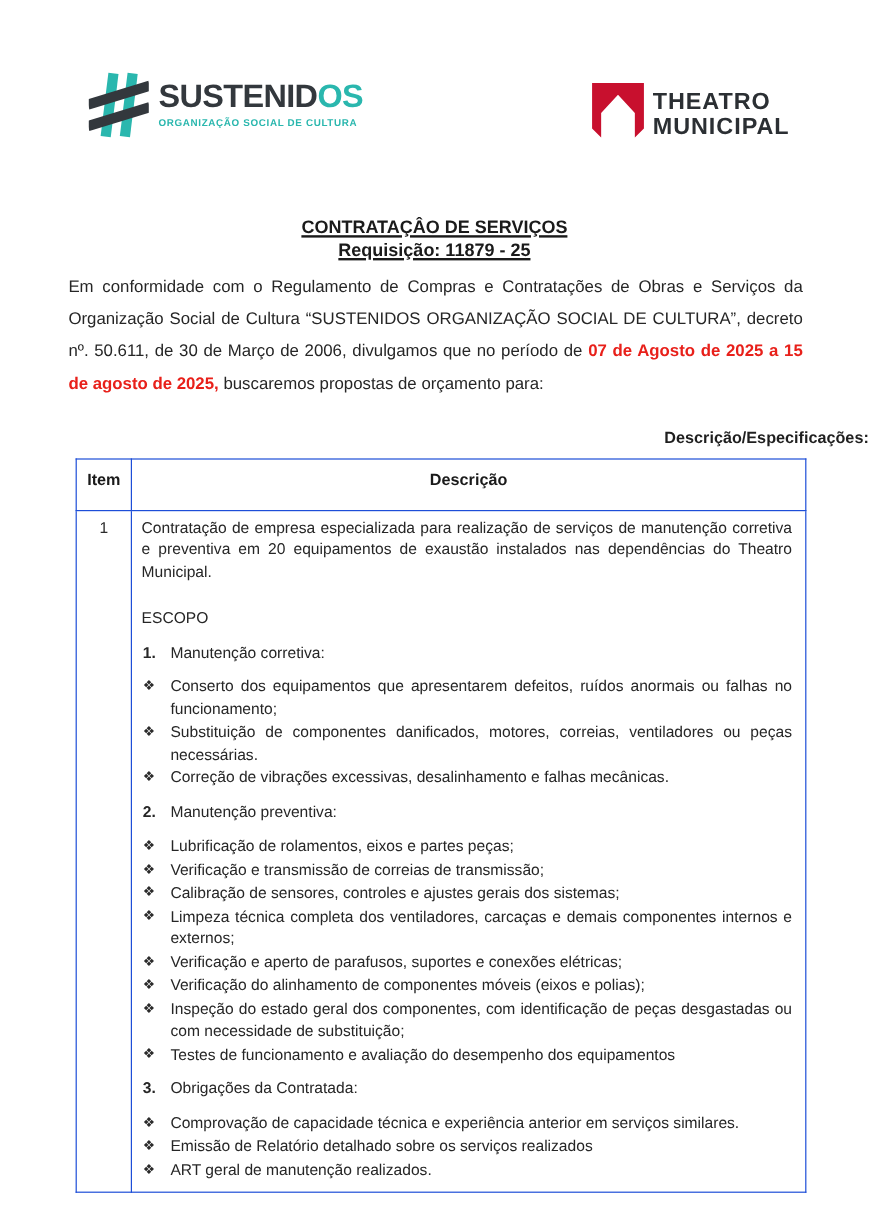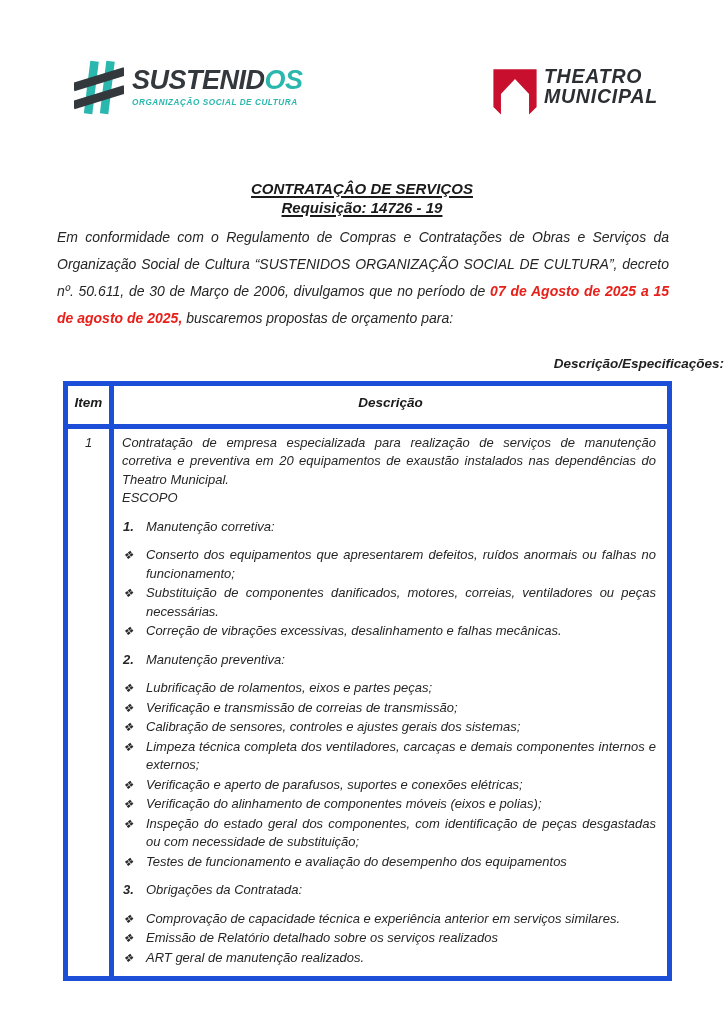--- a/index.html
+++ b/index.html
@@ -6,21 +6,20 @@
   html, body { background: #ffffff; }
   .page {
     position: relative;
     width: 724px;
     height: 1024px;
     margin: 0 auto;
     background: #ffffff;
     font-family: "Liberation Sans", sans-serif;
     color: #2b2b2b;
     overflow: hidden;
-    font-style: italic;
   }
 
   
   .header {
     display: flex;
     justify-content: space-between;
     align-items: flex-start;
     padding: 58px 66px 0 74px;
   }
   .sus-logo { display: flex; align-items: flex-start; gap: 8px; }
@@ -33,21 +32,21 @@
     line-height: 1;
   }
   .sus-word .accent { color: #2ab7ae; }
   .sus-tagline {
     margin-top: 4px;
     font-size: 8.2px;
     font-weight: bold;
     letter-spacing: 0.55px;
     color: #2ab7ae;
   }
-  .thm-logo { display: flex; gap: 2px; margin-top: 8px; }
+  .thm-logo { display: flex; align-items: center; gap: 2px; margin-top: 8px; }
   .thm-text {
     font-size: 19.5px;
     font-weight: bold;
     letter-spacing: 0.8px;
     color: #2b2f33;
     line-height: 1.05;
   }
 
   
   .title-block { text-align: center; margin-top: 56px; }
@@ -92,21 +91,21 @@
   }
 
   
   table.spec {
     border-collapse: collapse;
     margin: 10px 0 0 63px;
     width: 609px;
     table-layout: fixed;
   }
   table.spec th, table.spec td {
-    border: 5px solid #1d4ed8;
+    border: 1px solid #1d4ed8;
     vertical-align: top;
   }
   th.col-item { width: 46px; }
   table.spec th {
     font-size: 13.5px;
     font-weight: bold;
     text-align: center;
     height: 43px;
     padding-top: 9px;
     color: #1a1a1a;
@@ -116,21 +115,21 @@
     padding-top: 6px;
     font-size: 13px;
   }
   td.cell-desc {
     padding: 5px 11px 8px 8px;
     font-size: 13px;
     line-height: 18.5px;
     color: #262626;
   }
   .cell-intro { text-align: justify; }
-  .escopo { margin-top: 0; }
+  .escopo { margin-top: 20px; }
   .sec-head { position: relative; padding-left: 24px; margin-top: 10px; }
   .sec-head .num { position: absolute; left: 1px; font-weight: bold; }
   ul.bullets { list-style: none; margin-top: 10px; }
   ul.bullets li {
     position: relative;
     padding-left: 24px;
     text-align: justify;
     margin-bottom: 1px;
   }
   ul.bullets .bm {
@@ -174,21 +173,21 @@
       </span>
       <span class="thm-text">
         <div>THEATRO</div>
         <div>MUNICIPAL</div>
       </span>
     </div>
   </div>
 
   <div class="title-block">
     <div class="title-line">CONTRATAÇÂO DE SERVIÇOS</div>
-    <div class="title-line">Requisição: 14726 - 19</div>
+    <div class="title-line">Requisição: 11879 - 25</div>
   </div>
 
   <p class="intro"><span>Em conformidade com o Regulamento de Compras e Contratações de Obras e Serviços da Organização Social de Cultura “SUSTENIDOS ORGANIZAÇÃO SOCIAL DE CULTURA”, decreto nº. 50.611, de 30 de Março de 2006, divulgamos que no período de </span><span class="hl">07 de Agosto de 2025 a 15 de agosto de 2025,</span><span> buscaremos propostas de orçamento para:</span></p>
 
 
   <div class="spec-heading">Descrição/Especificações:</div>
 
   <table class="spec">
     <thead>
       <tr>

